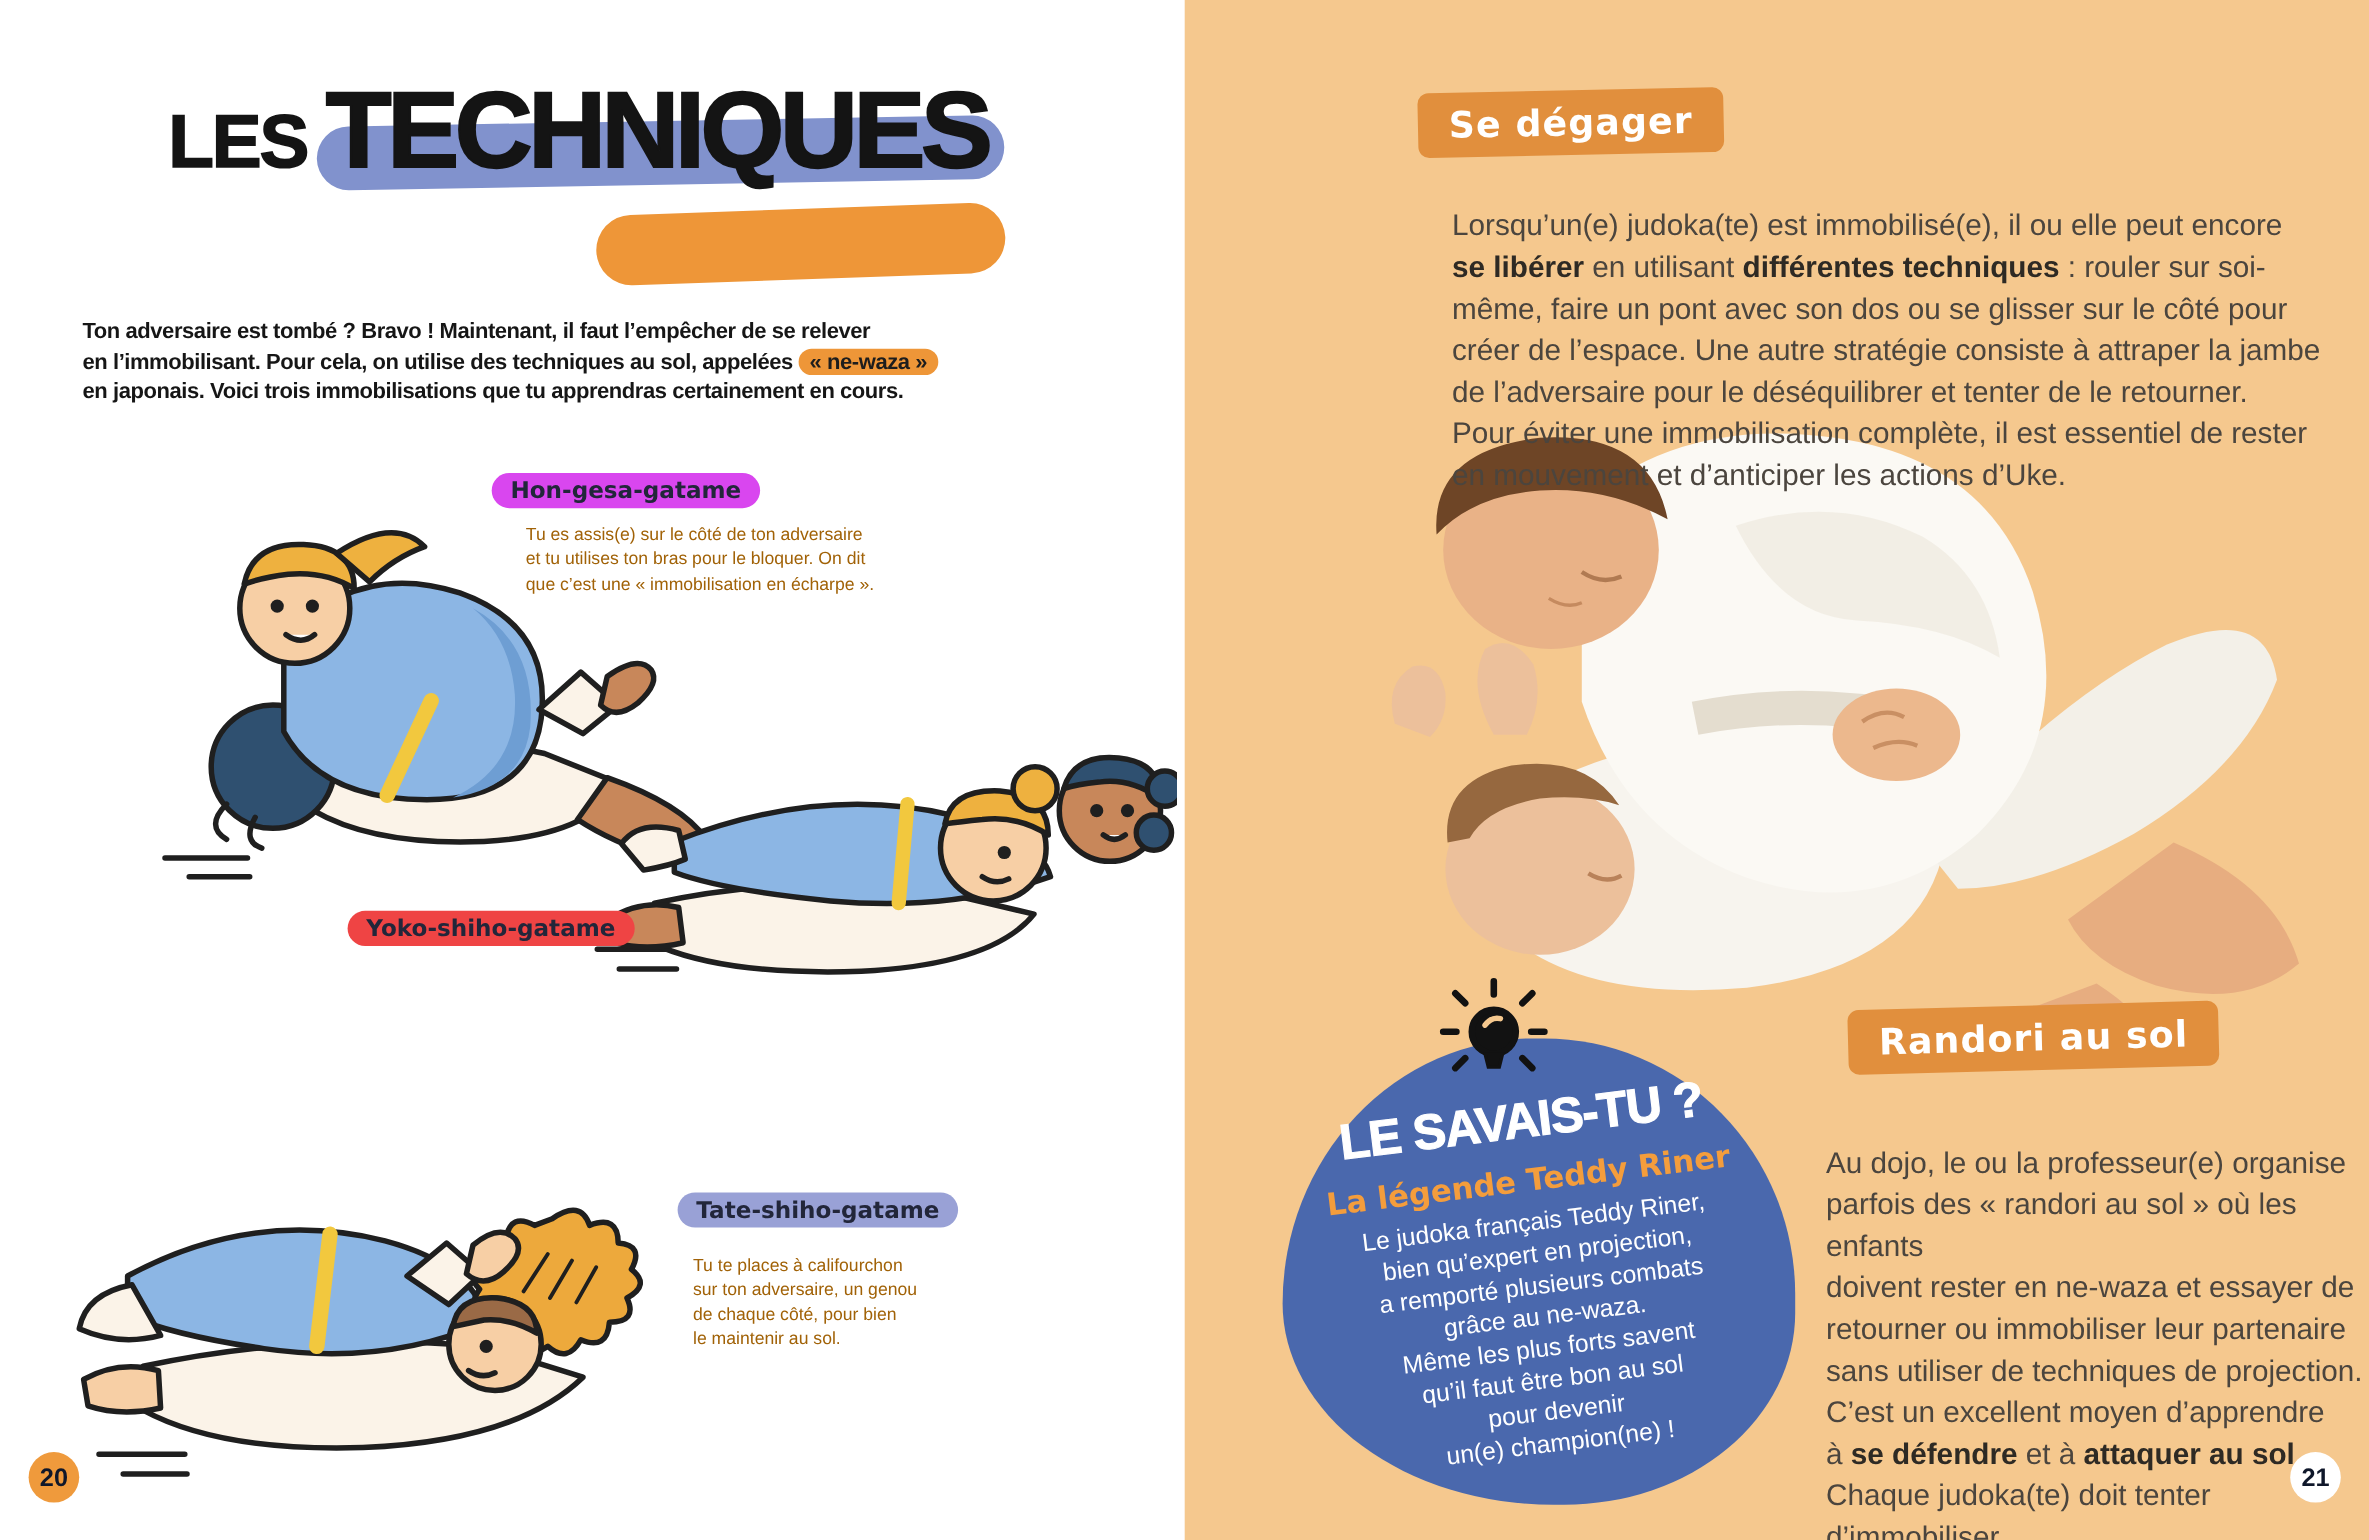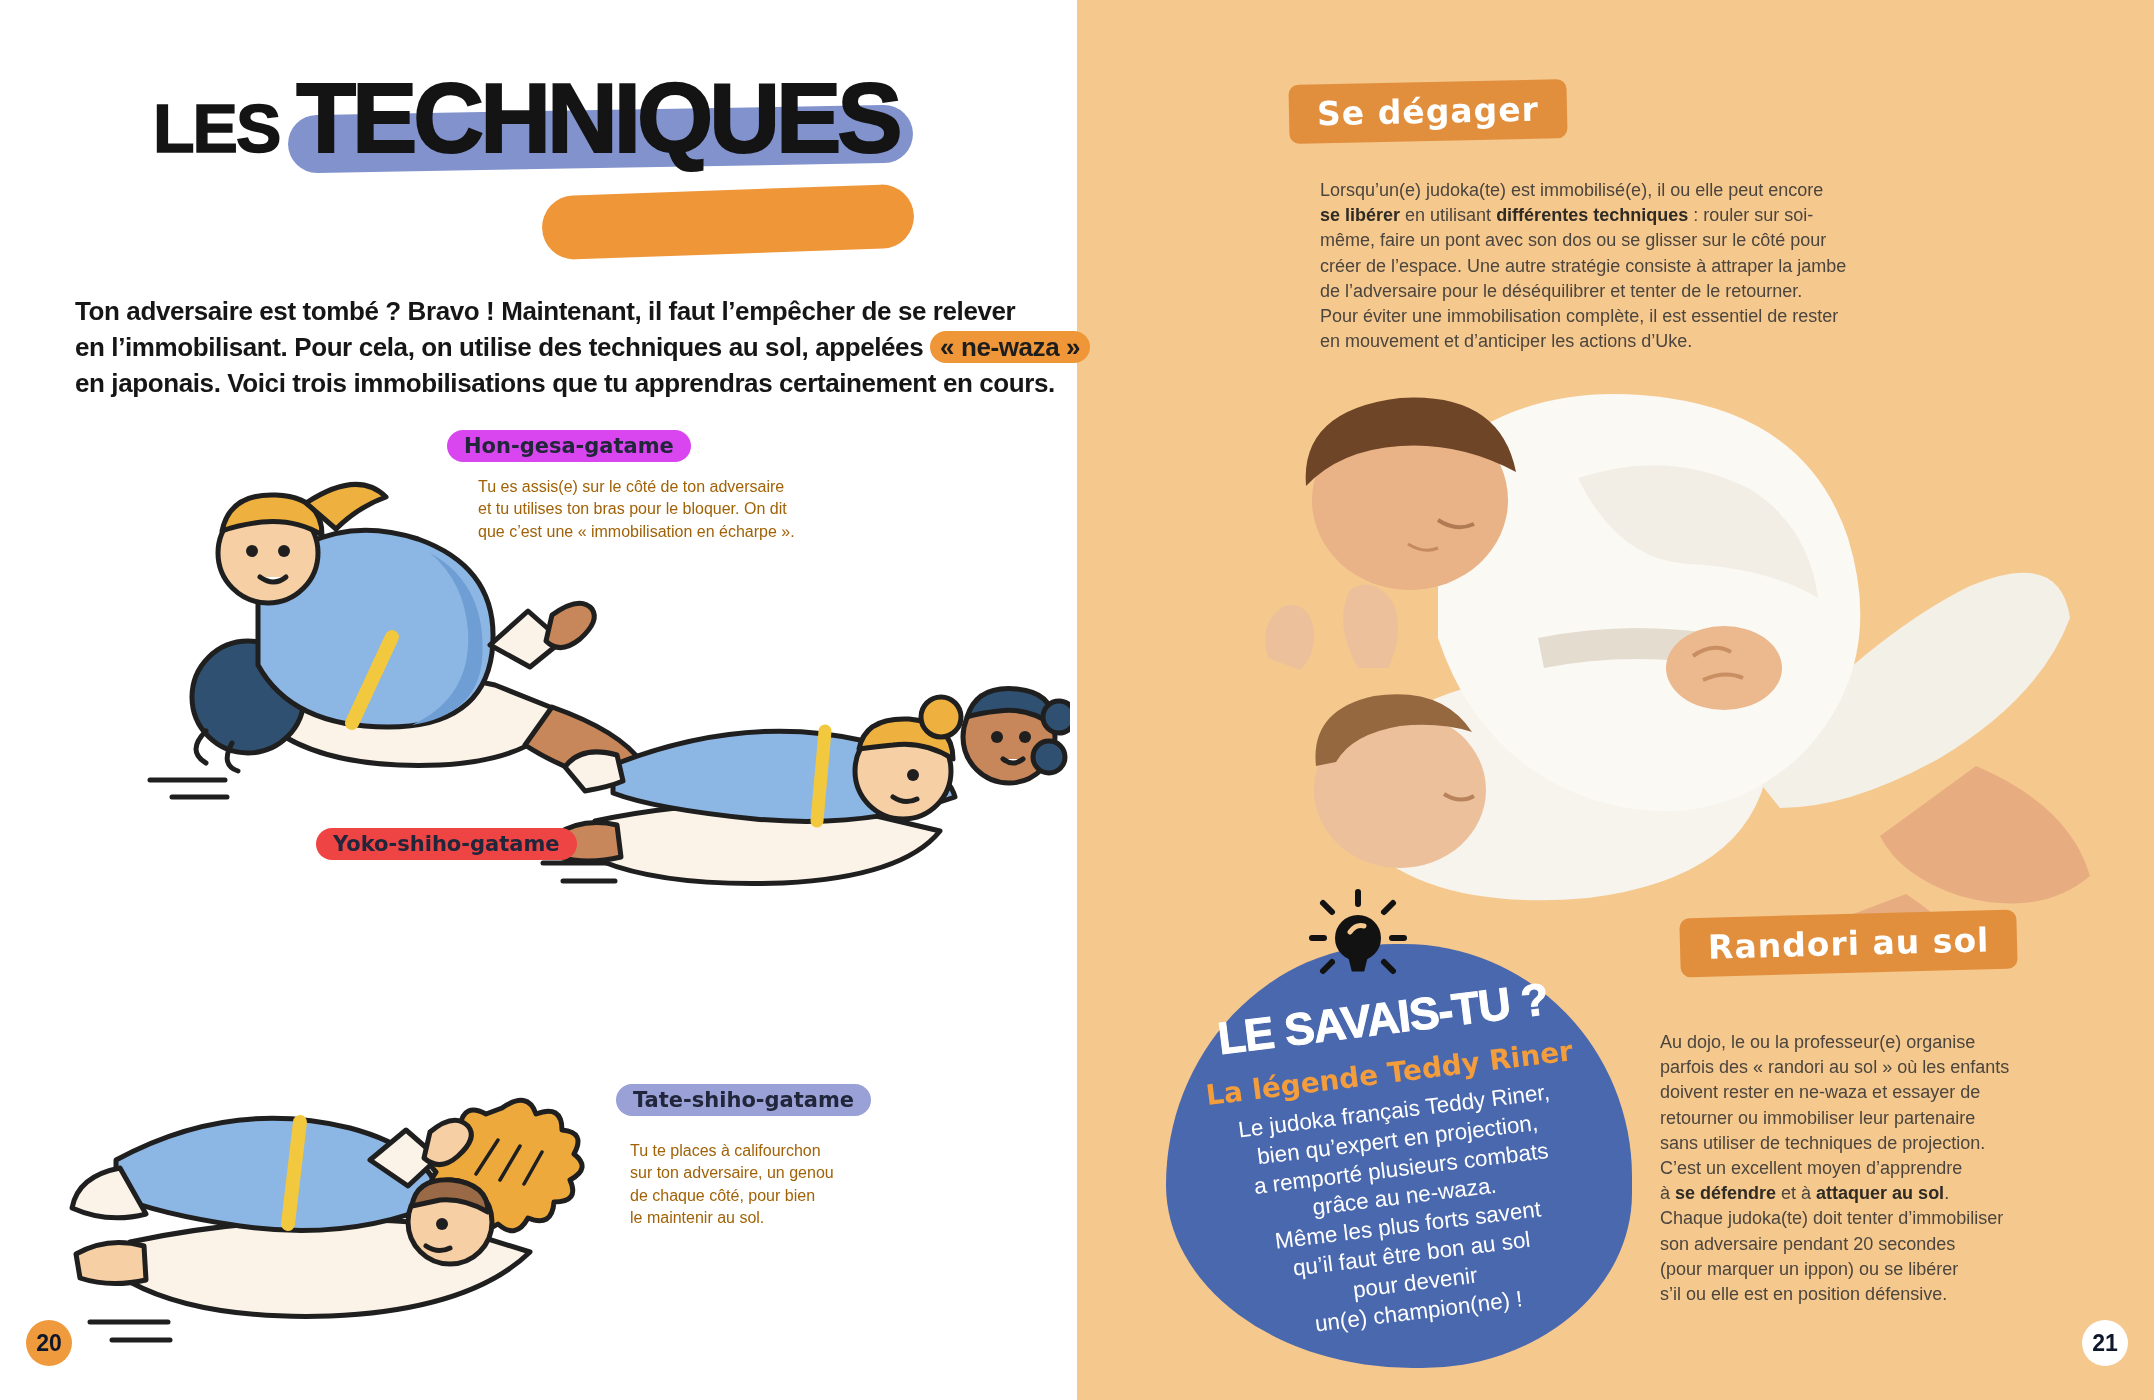--- a/index.html
+++ b/index.html
@@ -12,40 +12,40 @@
   
   .title{position:absolute;left:85px;top:48px;z-index:3;color:#141414;font-weight:bold;line-height:1.0;}
   .t-line1{margin-left:68px;white-space:nowrap;}
   .t-line2{white-space:nowrap;margin-top:-6px;}
   .t-small{font-size:68px;letter-spacing:-2px;-webkit-text-stroke:1.5px #141414;}
   .t-big{font-size:98px;letter-spacing:-4px;-webkit-text-stroke:2px #141414;}
   .capsule{position:absolute;z-index:2;}
   .capsule-blue{left:288px;top:110px;width:625px;height:58px;border-radius:60px;transform:rotate(-1deg);}
   .capsule-orange{left:542px;top:190px;width:372px;height:64px;border-radius:60px;transform:rotate(-2deg);}
 
-  .intro{position:absolute;left:75px;top:268px;z-index:3;font-size:26px;font-weight:bold;
+  .intro{position:absolute;left:75px;top:268px;z-index:3;font-size:20px;font-weight:bold;
          letter-spacing:-0.4px;line-height:1.38;color:#161616;white-space:pre-line;}
   .rich-hl{background:#ee9638;border-radius:16px;padding:1px 10px;color:#1d1d1d;}
 
   .pill{position:absolute;z-index:4;display:inline-block;font-weight:bold;font-size:21px;
         color:#22263a;padding:4px 17px;border-radius:20px;font-family:"DejaVu Sans",sans-serif;}
   .desc{position:absolute;z-index:4;font-size:16px;color:#a16207;line-height:1.4;white-space:pre-line;}
 
   .page-badge{position:absolute;z-index:6;width:46px;height:46px;border-radius:50%;
         display:flex;align-items:center;justify-content:center;font-weight:bold;font-size:23px;color:#0f172a;}
 
   .illus{position:absolute;z-index:1;}
 
   
   .section-badge{position:absolute;z-index:5;color:#fff;font-weight:bold;font-size:33px;
         font-family:"DejaVu Sans",sans-serif;letter-spacing:1px;border-radius:10px;padding:10px 28px;}
   .badge-se{left:1289px;top:82px;transform:rotate(-1.2deg);}
   .badge-randori{left:1680px;top:914px;transform:rotate(-1.5deg);}
 
-  .para{position:absolute;z-index:4;font-size:18px;color:#4b453e;line-height:1.40;white-space:pre-line;}
+  .para{position:absolute;z-index:4;font-size:27px;color:#4b453e;line-height:1.40;white-space:pre-line;}
   .para-se{left:1320px;top:160px;}
   .para-randori{left:1660px;top:1012px;}
   .rich-bold{font-weight:bold;color:#2e2a24;}
 
   .blob{position:absolute;z-index:2;left:1166px;top:944px;width:466px;height:424px;
         border-radius:50% 50% 46% 54% / 58% 56% 42% 44%;}
   .bulb{position:absolute;z-index:3;left:1300px;top:886px;}
   .dyk-text{position:absolute;z-index:4;left:1178px;top:992px;width:444px;transform:rotate(-7deg);text-align:center;}
   .dyk-heading{font-size:45px;font-weight:bold;color:#ffffff;letter-spacing:-1px;
         font-family:"Liberation Sans",sans-serif;-webkit-text-stroke:1px #ffffff;}

